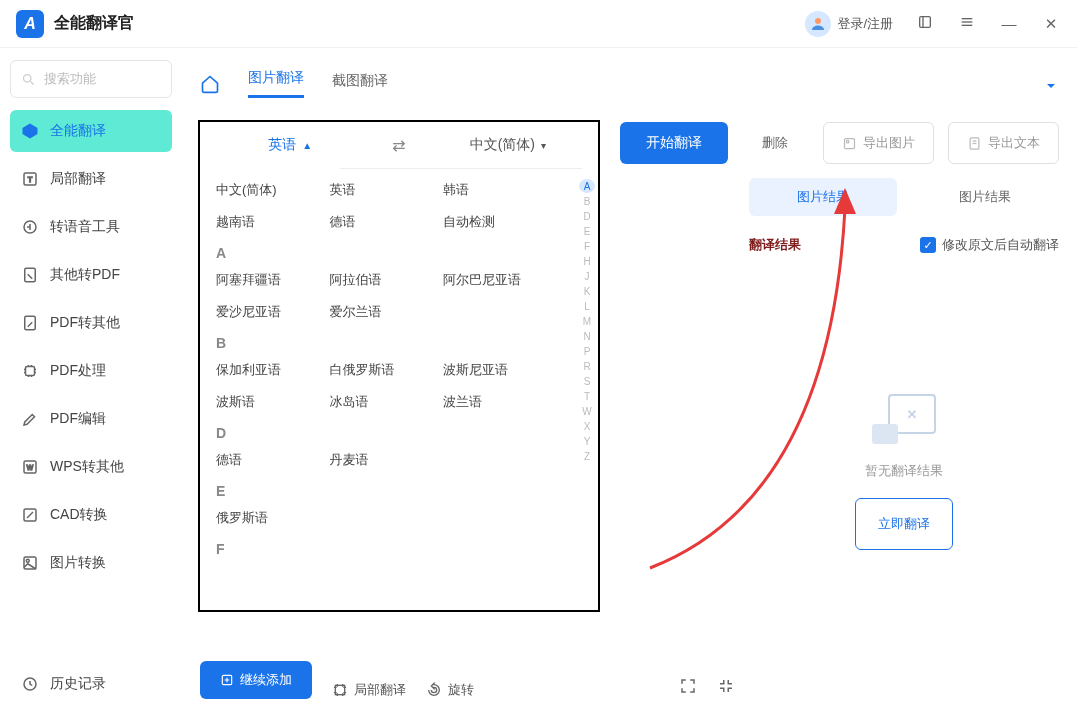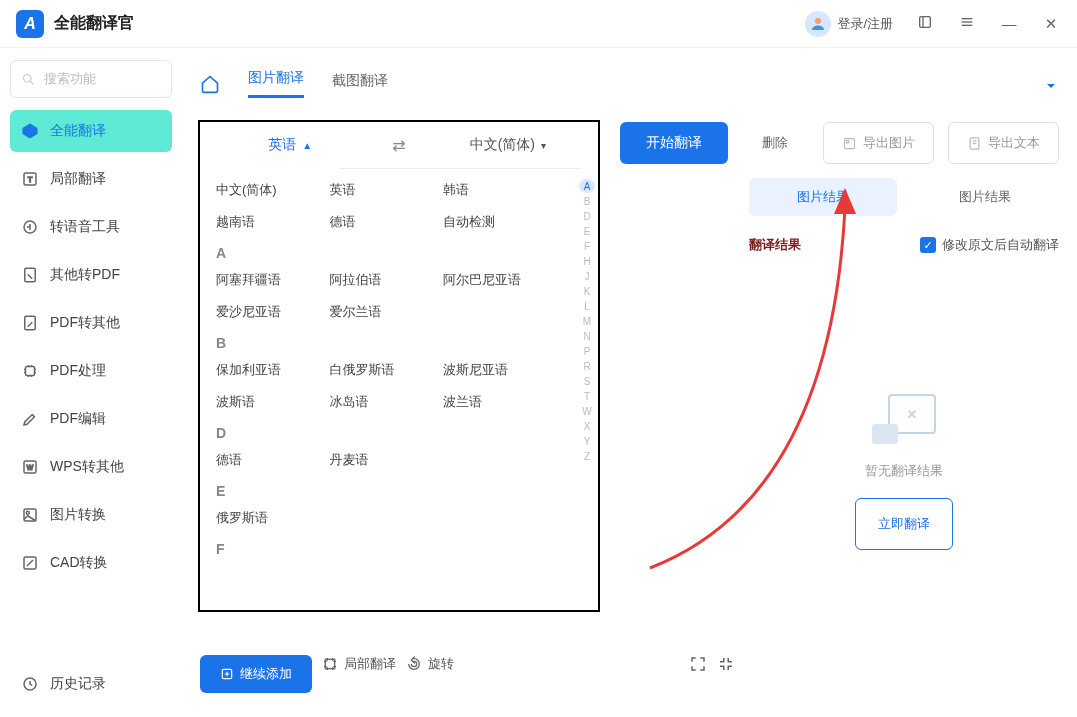--- a/index.html
+++ b/index.html
@@ -50,21 +50,21 @@
 .res-head { display: flex; align-items: center; justify-content: space-between; margin-top: 20px; font-size: 13px; }
 .res-title { font-weight: 700; color: #7f1d1d; }
 .chk { display: flex; align-items: center; gap: 6px; color: #555; cursor: pointer; }
 .chk-box { width: 16px; height: 16px; background: #1a73e8; border-radius: 3px; color: #fff; display: flex; align-items: center; justify-content: center; font-size: 11px; }
 .empty { display: flex; flex-direction: column; align-items: center; margin-top: 140px; gap: 18px; color: #999; font-size: 13px; }
 .empty-img { width: 64px; height: 50px; position: relative; }
 .empty-img .pic { width: 48px; height: 40px; border: 2px solid #c5d4e6; border-radius: 4px; position: absolute; right: 0; top: 0; display: flex; align-items: center; justify-content: center; color: #c5d4e6; font-weight: 700; }
 .empty-img .note { width: 26px; height: 20px; background: #dce6f2; border-radius: 3px; position: absolute; left: 0; bottom: 0; }
 .trans-now { height: 52px; padding: 0 22px; border: 1px solid #1a73e8; color: #1a73e8; background: #fff; border-radius: 6px; font-size: 13px; cursor: pointer; }
 
-.bottom-bar { position: absolute; left: 18px; bottom: 18px; height: 44px; display: flex; align-items: flex-start; gap: 10px; width: calc(100% - 360px); }
+.bottom-bar { position: absolute; left: 18px; bottom: 18px; height: 44px; display: flex; align-items: flex-end; gap: 20px; width: calc(100% - 360px); }
 .add-btn { height: 38px; padding: 0 20px; background: #1a73e8; color: #fff; border: none; border-radius: 6px; font-size: 13px; display: flex; align-items: center; gap: 6px; cursor: pointer; }
 .tool-btn { display: flex; align-items: center; gap: 6px; color: #555; font-size: 13px; cursor: pointer; }
 .tool-btn svg { width: 16px; height: 16px; }
 .bb-spacer { flex: 1; }
 .view-btn { color: #555; cursor: pointer; }
 
 .lang-dropdown { position: absolute; left: 16px; top: 72px; width: 402px; height: 492px; background: #fff; border: 2px solid #000000; z-index: 10; padding: 0; }
 .ld-inner { position: relative; height: 100%; }
 .ld-header { height: 46px; display: flex; align-items: center; }
 .ld-sel { flex: 1; display: flex; align-items: center; justify-content: center; gap: 6px; font-size: 14px; cursor: pointer; }
@@ -193,34 +193,34 @@
             <rect x="4" y="4" width="16" height="16" rx="2"></rect>
             <text x="12" y="16" text-anchor="middle" font-size="9" fill="#666">W</text>
           </svg>
         </span>
       <span>WPS转其他</span>
     </div>
     <div class="nav-item">
       <span class="nav-icon">
           <svg viewBox="0 0 24 24" fill="none" stroke="#666" stroke-width="2">
             <rect x="4" y="4" width="16" height="16" rx="2"></rect>
+            <path d="M8 16l8-8"></path>
+          </svg>
+        </span>
+      <span>CAD转换</span>
+    </div>
+    <div class="nav-item">
+      <span class="nav-icon">
+          <svg viewBox="0 0 24 24" fill="none" stroke="#666" stroke-width="2">
+            <rect x="4" y="4" width="16" height="16" rx="2"></rect>
             <circle cx="9" cy="9" r="2"></circle>
             <path d="M4 18l5-5 11 7"></path>
           </svg>
         </span>
       <span>图片转换</span>
-    </div>
-    <div class="nav-item">
-      <span class="nav-icon">
-          <svg viewBox="0 0 24 24" fill="none" stroke="#666" stroke-width="2">
-            <rect x="4" y="4" width="16" height="16" rx="2"></rect>
-            <path d="M8 16l8-8"></path>
-          </svg>
-        </span>
-      <span>CAD转换</span>
     </div>
 
     <div class="side-spacer"></div>
     <div class="nav-item">
       <span class="nav-icon">
           <svg viewBox="0 0 24 24" fill="none" stroke="#666" stroke-width="2">
             <circle cx="12" cy="12" r="8"></circle>
             <path d="M12 8v4l3 2"></path>
           </svg>
         </span>

